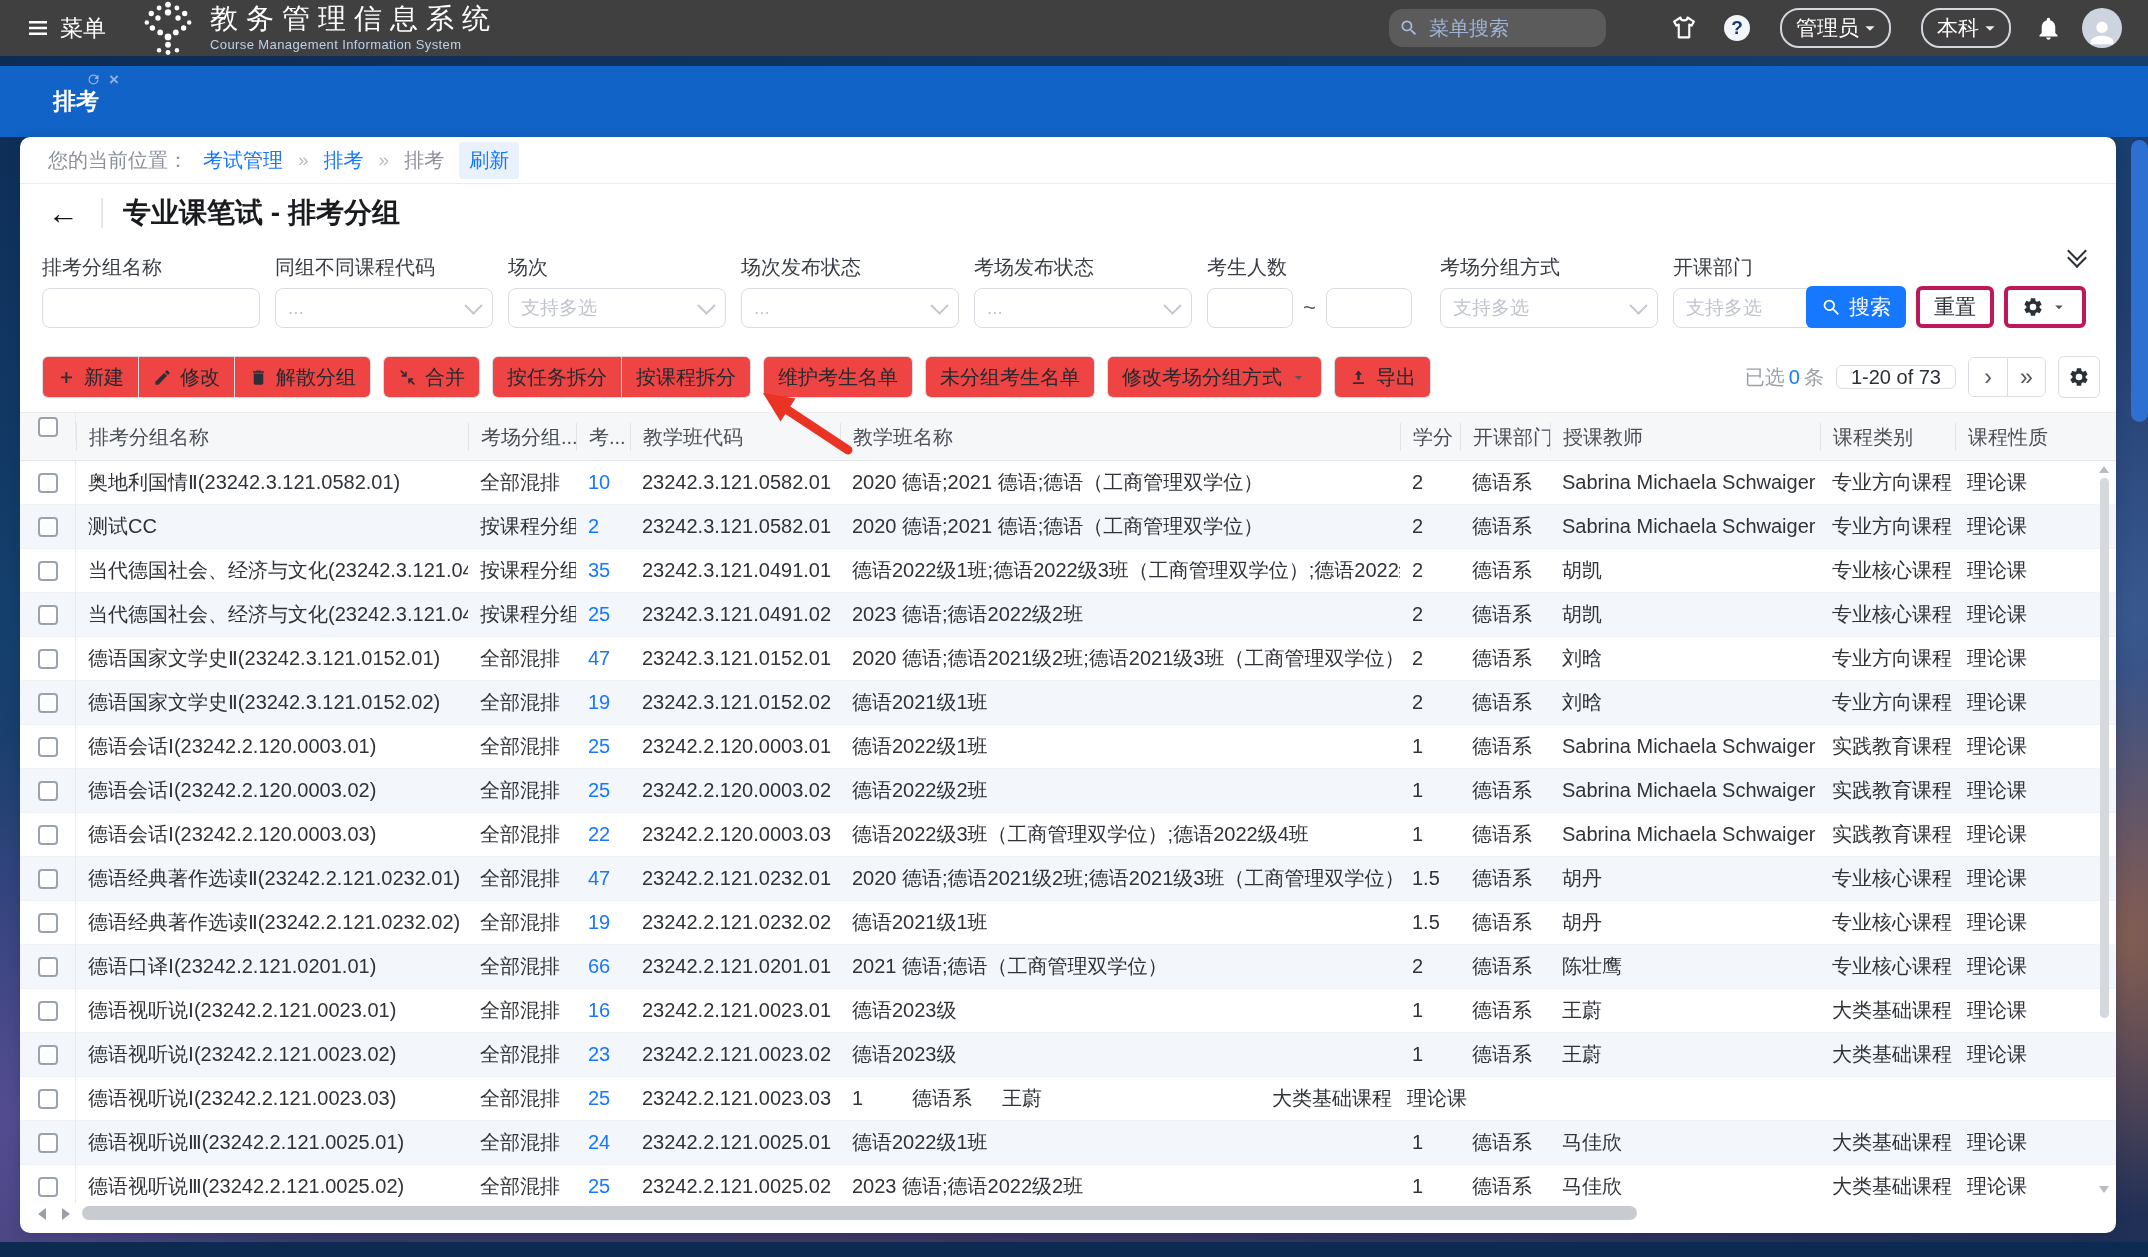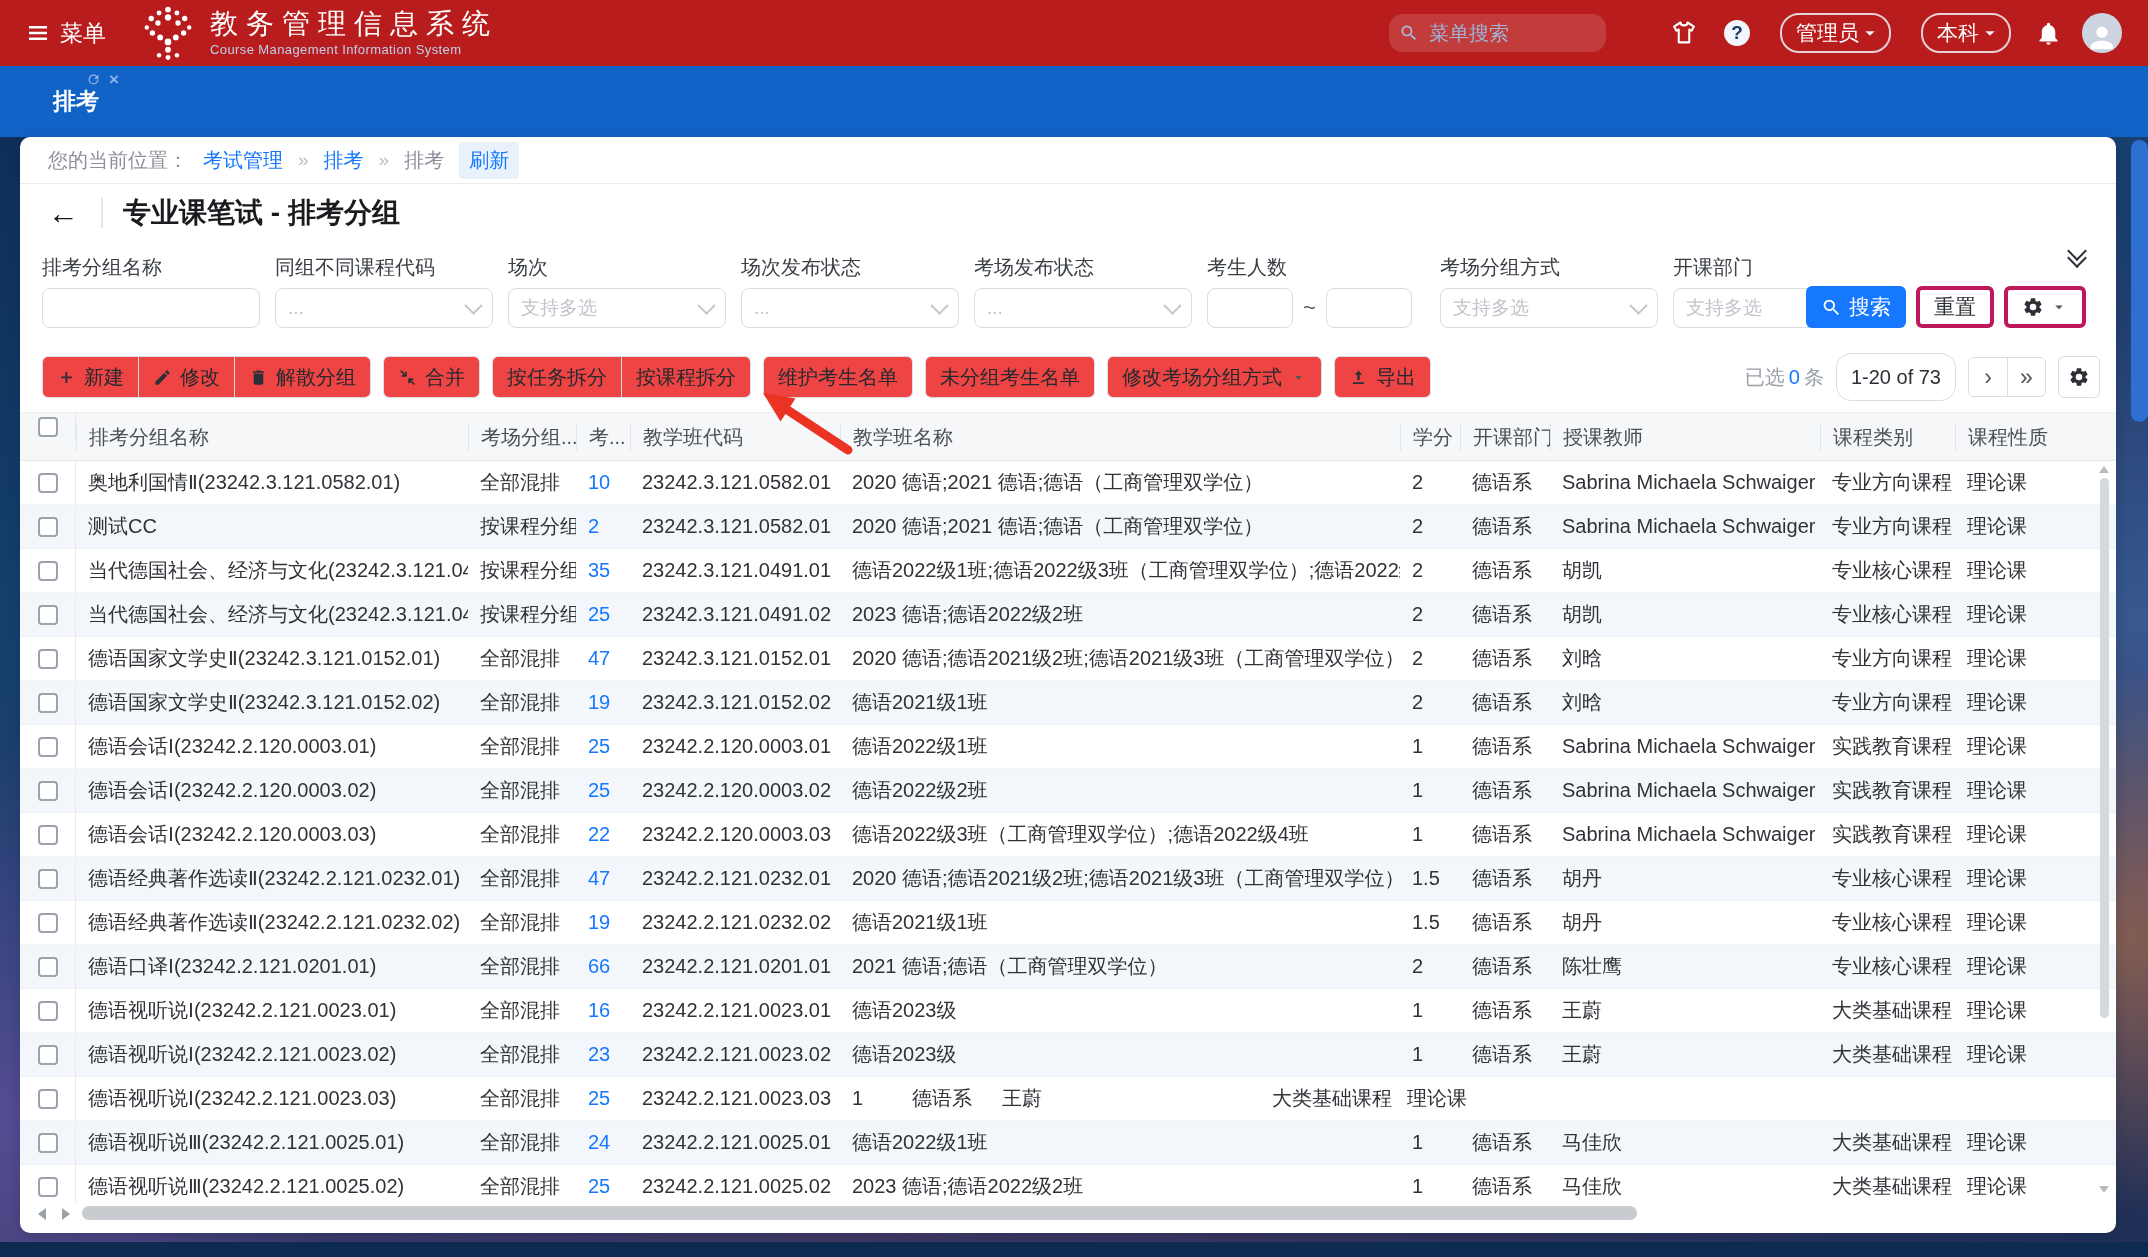--- a/index.html
+++ b/index.html
@@ -12,21 +12,21 @@
   .bg{
     position:absolute;inset:0;z-index:0;
     background:
       radial-gradient(620px 420px at 2110px 940px, rgba(216,142,62,.45), transparent 65%),
       radial-gradient(520px 620px at 20px 1120px, rgba(125,92,182,.5), transparent 62%),
       radial-gradient(700px 520px at 2135px 620px, rgba(66,132,196,.4), transparent 60%),
       linear-gradient(165deg,#0c2a52 0%,#15406e 35%,#2c3d6e 60%,#433864 80%,#1d2f55 100%);
   }
   
   .topbar{
-    position:absolute;top:0;left:0;right:0;height:66px;background:#b91c1c;z-index:5;
+    position:absolute;top:0;left:0;right:0;height:56px;background:#404040;z-index:5;
     display:flex;align-items:center;padding:16px 26px;box-sizing:border-box;color:#fff;
   }
   .menu-toggle{display:flex;align-items:center;gap:10px;font-size:23px;cursor:pointer;}
   .menu-toggle .icn svg{width:24px;height:24px;display:block;}
   .logo-box{margin-left:34px;display:flex;align-items:center;}
   .logo-box svg{width:56px;height:58px;display:block;}
   .title-block{margin-left:14px;line-height:1.15;}
   .app-title{font-size:28px;letter-spacing:8px;font-weight:500;}
   .app-subtitle{font-size:13px;color:#bcd0ea;letter-spacing:.4px;margin-top:2px;}
   .topbar-right{margin-left:auto;display:flex;align-items:center;}
@@ -127,21 +127,21 @@
     height:40px;background:#ef4444;border:none;border-left:1px solid #d9dce1;padding:0 14px;font-size:20px;
     color:#26292e;display:flex;align-items:center;gap:8px;cursor:pointer;white-space:nowrap;font-family:inherit;
   }
   .tbtn:first-child{border-left:none;}
   .tbtn .ticon svg{width:19px;height:19px;display:block;color:#2b2f36;}
   .tbtn .caret-down svg{width:17px;height:17px;color:#555;display:block;}
   .toolbar-right{margin-left:auto;display:flex;align-items:center;gap:12px;}
   .selected-info{color:#9aa0a8;font-size:20px;display:flex;gap:4px;align-items:center;}
   .selected-count{color:#1677ff;}
   .pager-box{
-    border:1px solid #d9dce1;border-radius:15px;height:48px;display:flex;align-items:center;
+    border:1px solid #d9dce1;border-radius:6px;height:24px;display:flex;align-items:center;
     padding:0 14px;font-size:20px;color:#2b2f36;background:#fff;box-sizing:border-box;
   }
   .pager-nav{display:flex;border:1px solid #d9dce1;border-radius:6px;overflow:hidden;}
   .pager-btn{
     width:38px;height:38px;border:none;border-left:1px solid #d9dce1;background:#fff;font-size:23px;color:#555;
     display:flex;align-items:center;justify-content:center;cursor:pointer;font-family:inherit;
   }
   .pager-btn:first-child{border-left:none;}
   .gear-btn{
     width:40px;height:40px;border:1px solid #d9dce1;border-radius:6px;background:#fff;display:flex;

